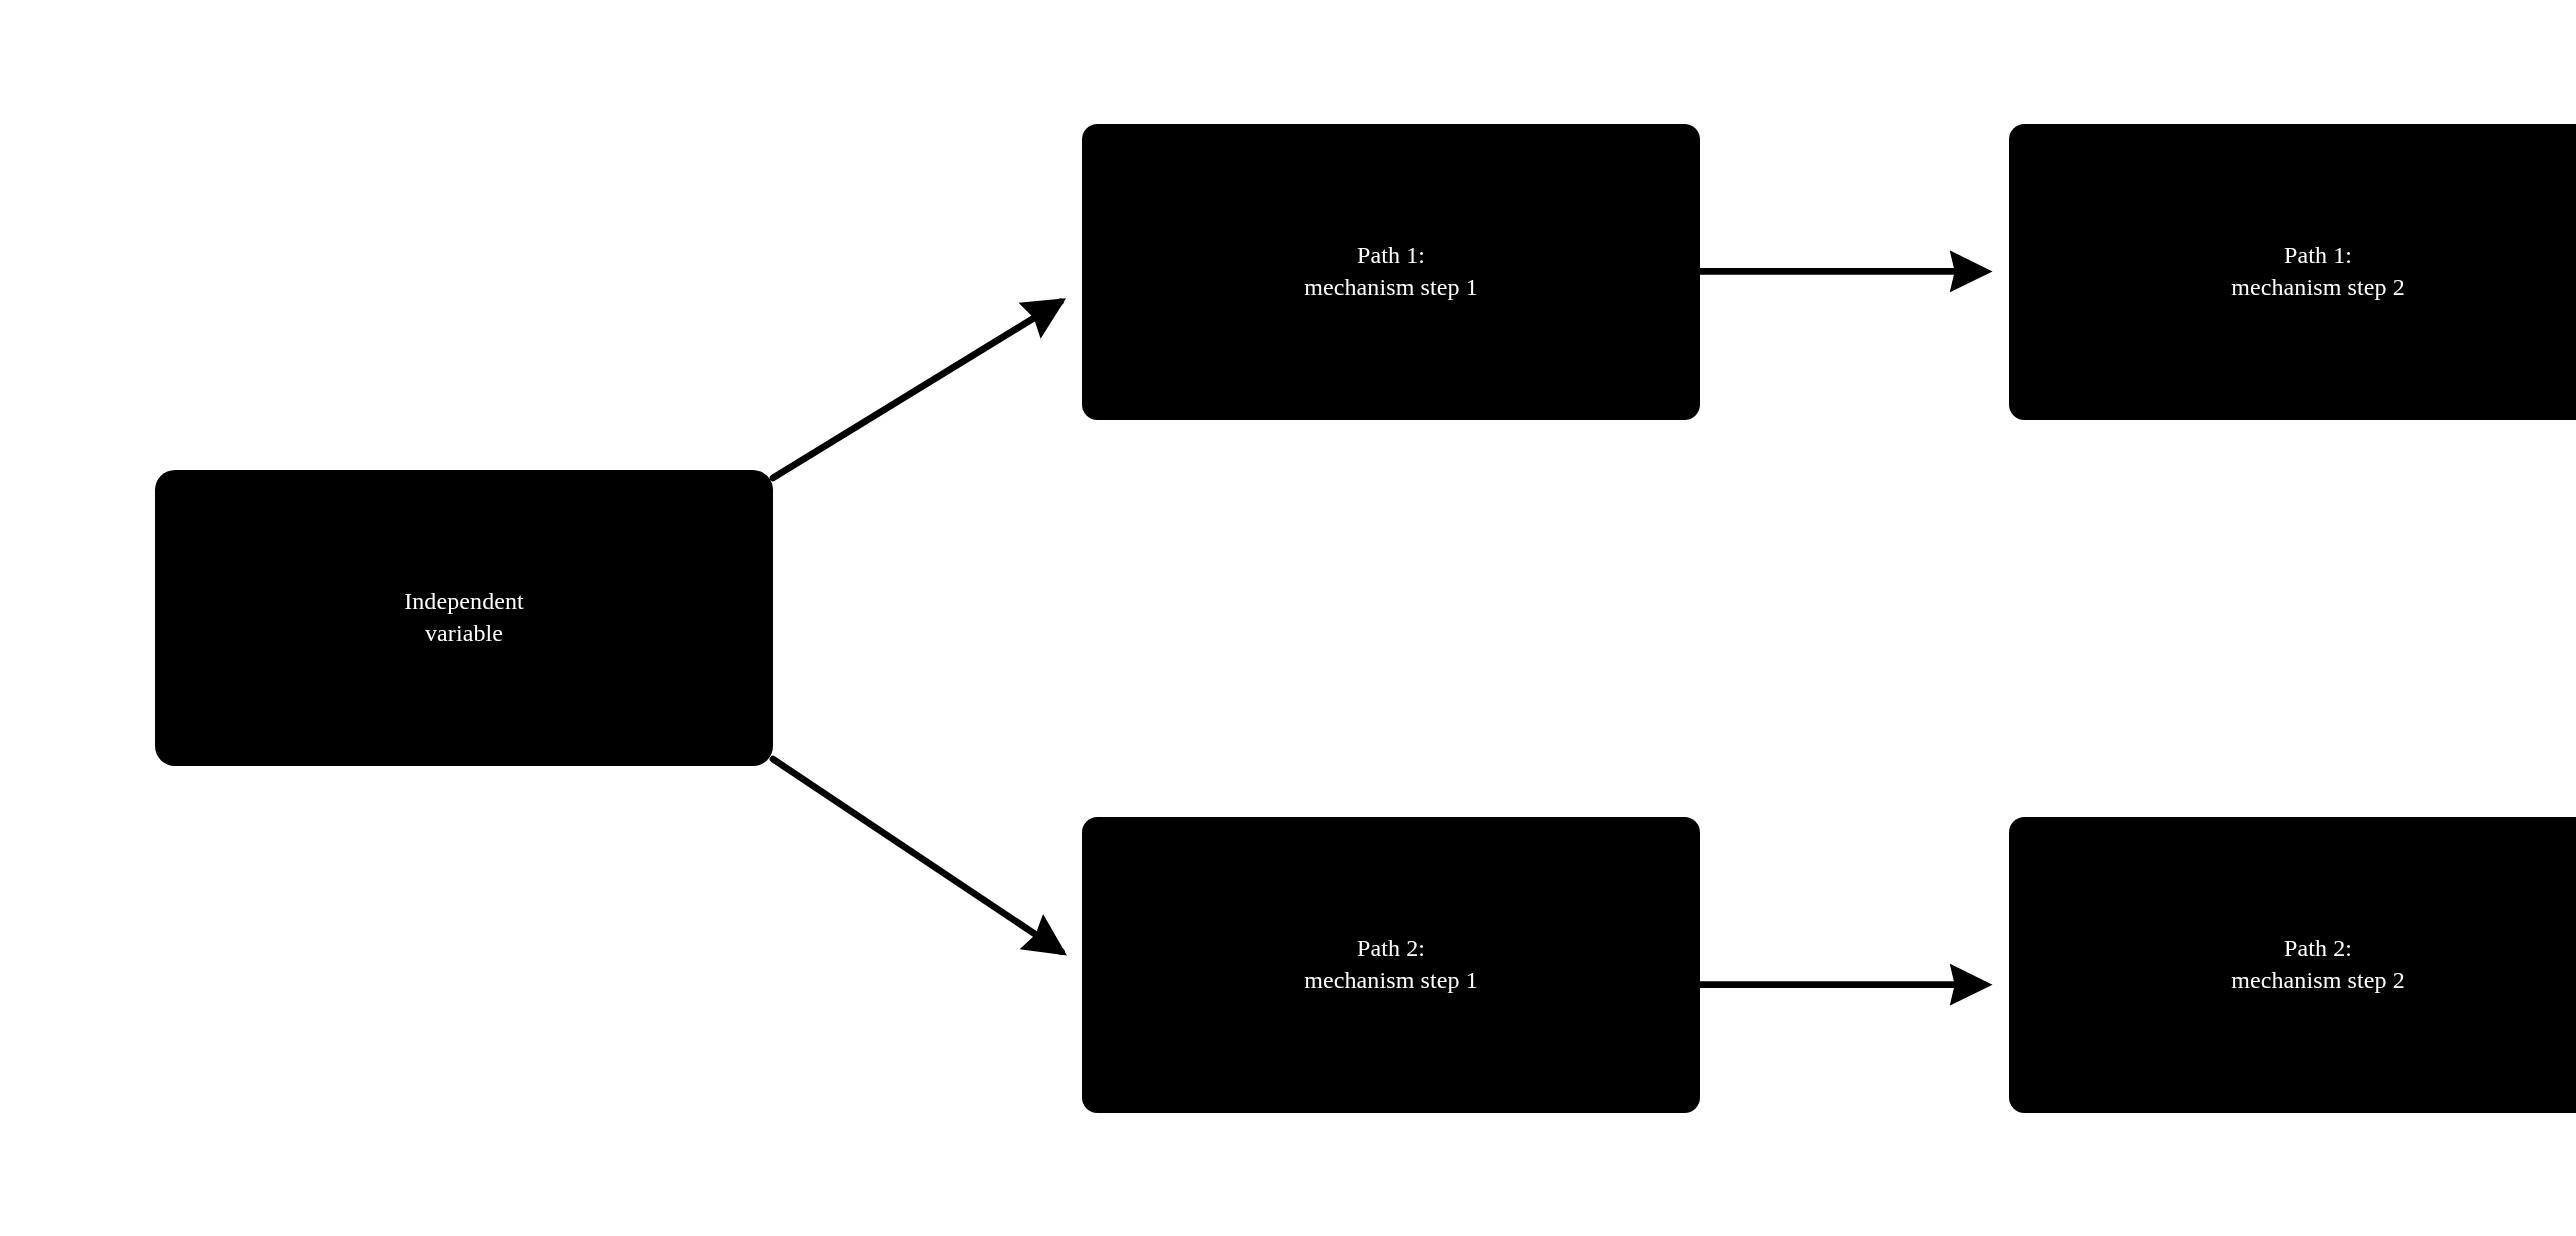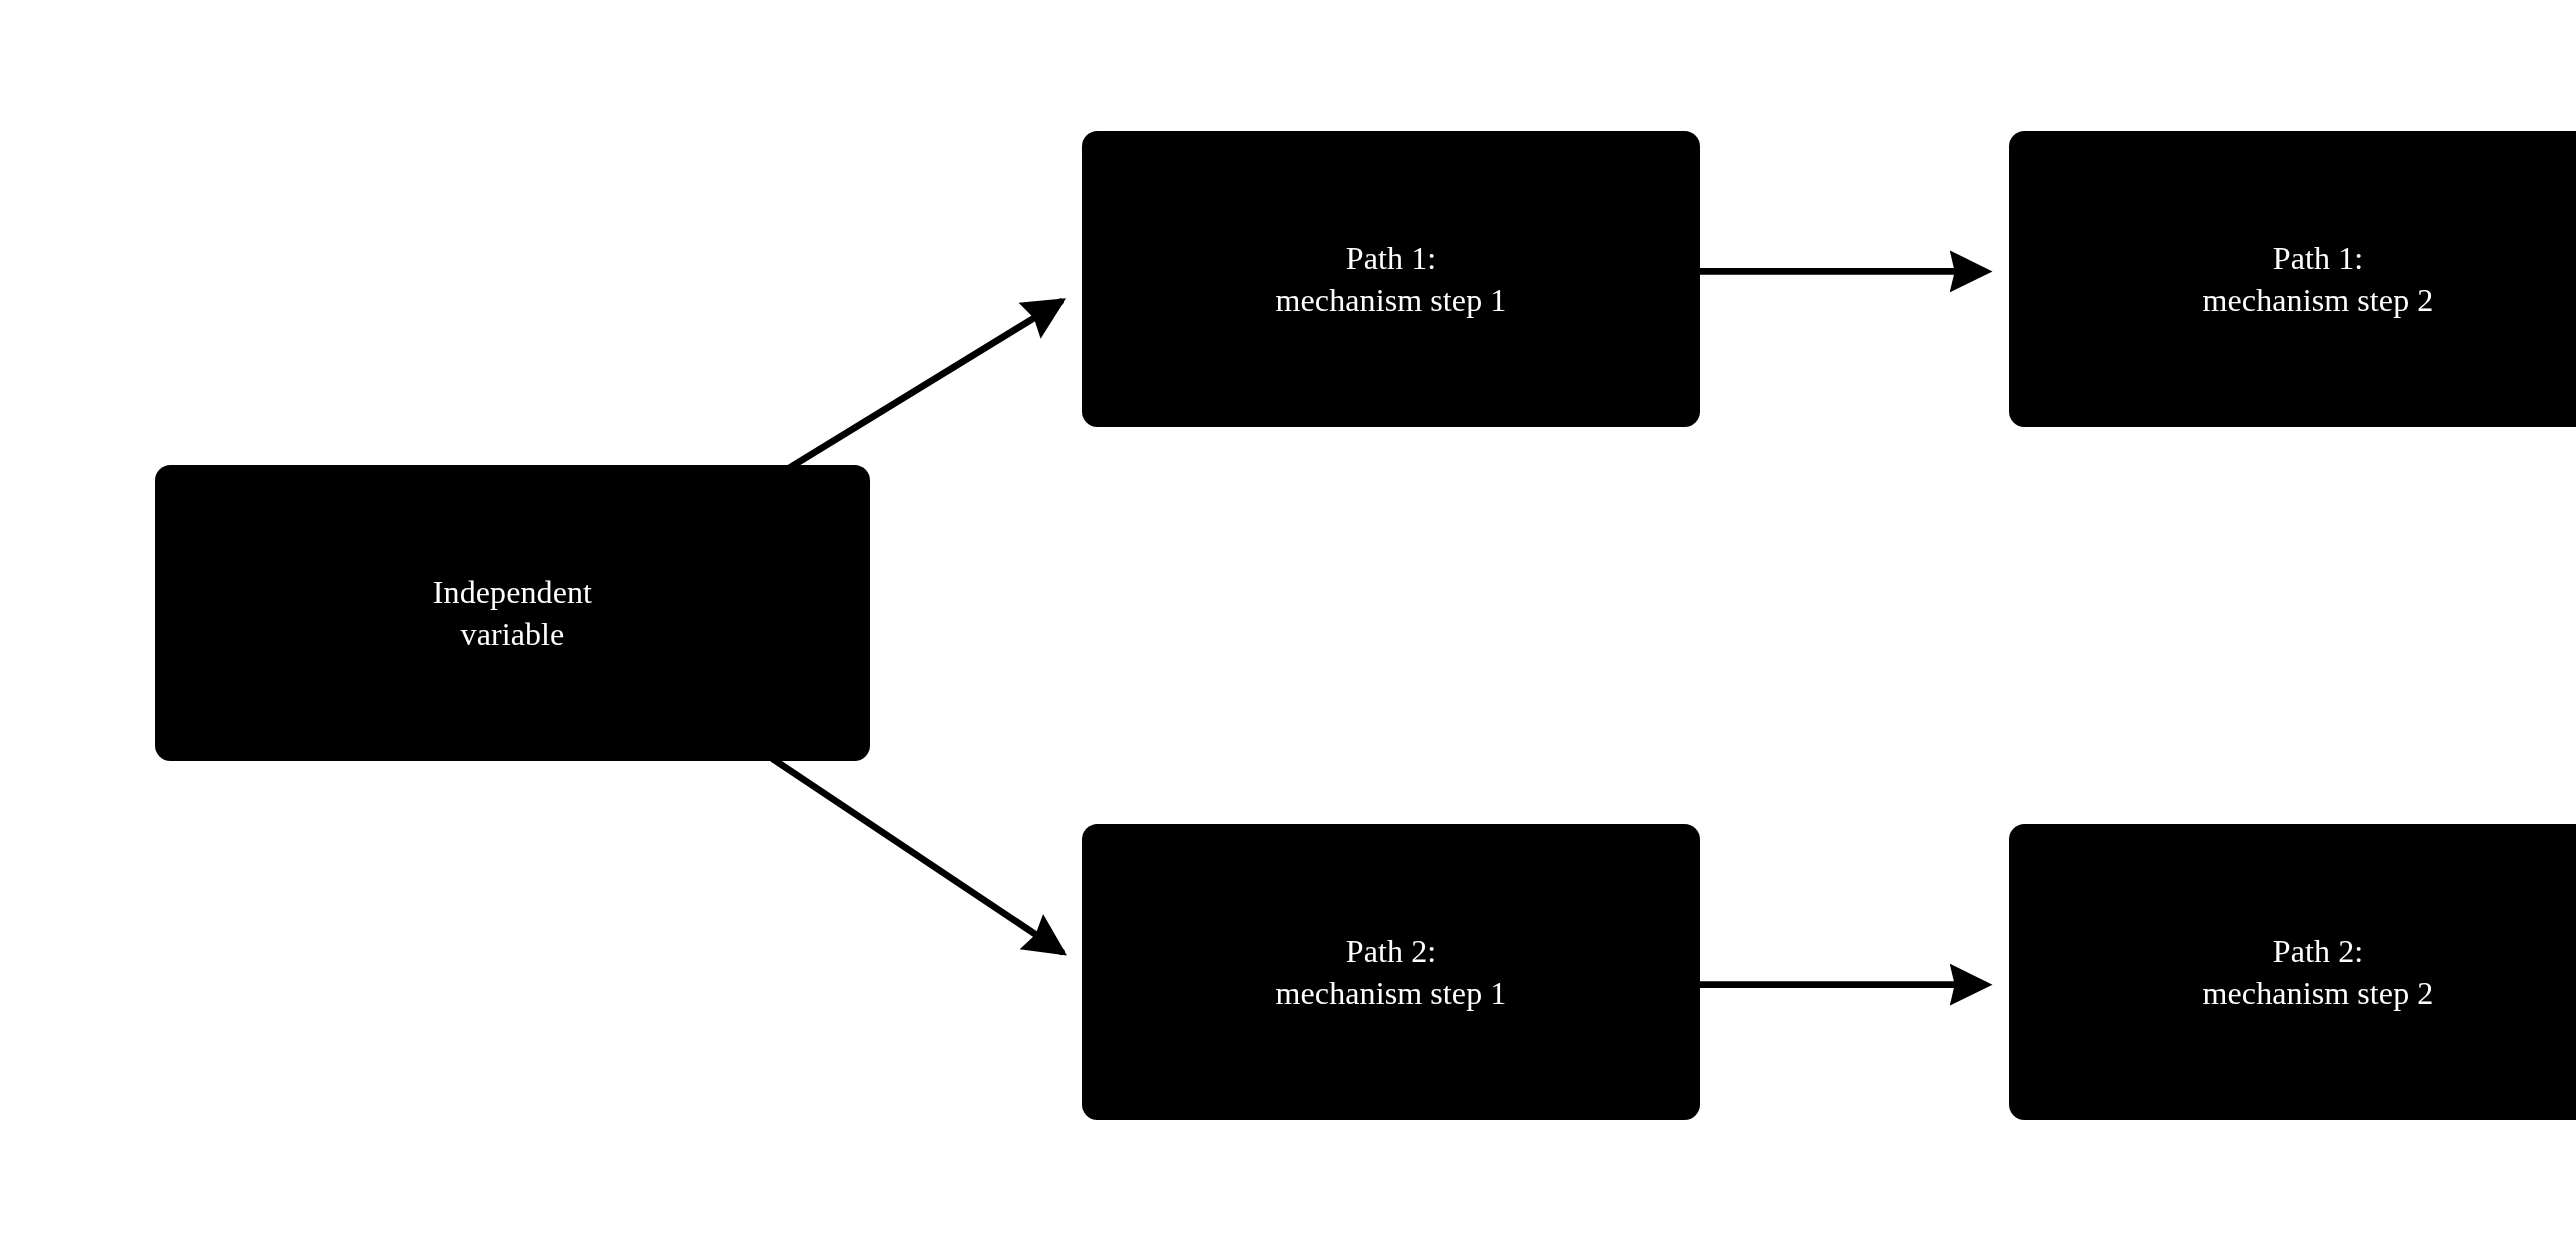--- a/index.html
+++ b/index.html
@@ -32,30 +32,29 @@
     position: absolute;
     box-sizing: border-box;
     background: #000000;
     border-radius: 15.5px;
     display: flex;
     align-items: center;
     justify-content: center;
     text-align: center;
     color: #ffffff;
     font-family: "Liberation Serif", "DejaVu Serif", serif;
-    font-size: 32px;
+    font-size: 24px;
     line-height: 1.32;
     font-weight: normal;
     letter-spacing: 0.1px;
     white-space: pre-line;
     padding: 0 20.6px;
-    margin-top: 7px;
   }
   
-  #node-independent-variable { left: 155px;  top: 458px;  width: 715px; height: 296px; }
+  #node-independent-variable { left: 155px;  top: 470px;  width: 618px; height: 296px; border-radius: 20px; }
   #node-path1-step1          { left: 1082px; top: 124px;  width: 618px; height: 296px; }
   #node-path1-step2          { left: 2009px; top: 124px;  width: 618px; height: 296px; }
   #node-path2-step1          { left: 1082px; top: 817px; width: 618px; height: 296px; }
   #node-path2-step2          { left: 2009px; top: 817px; width: 618px; height: 296px; }
 </style>
 </head>
 <body>
 
 <div id="diagram-canvas">
 

